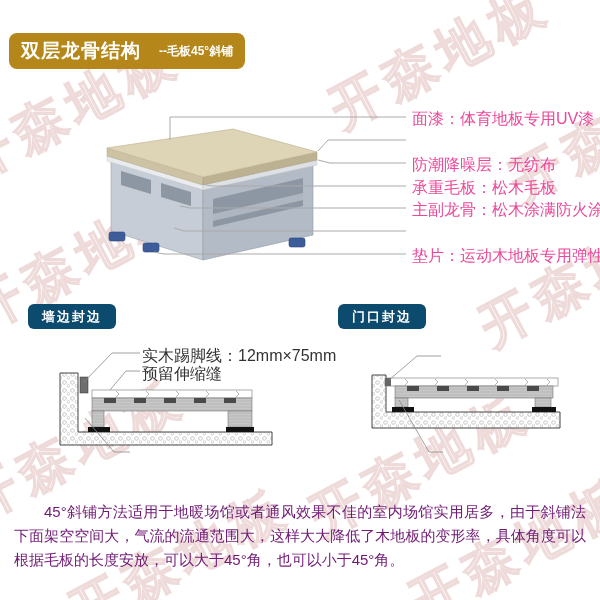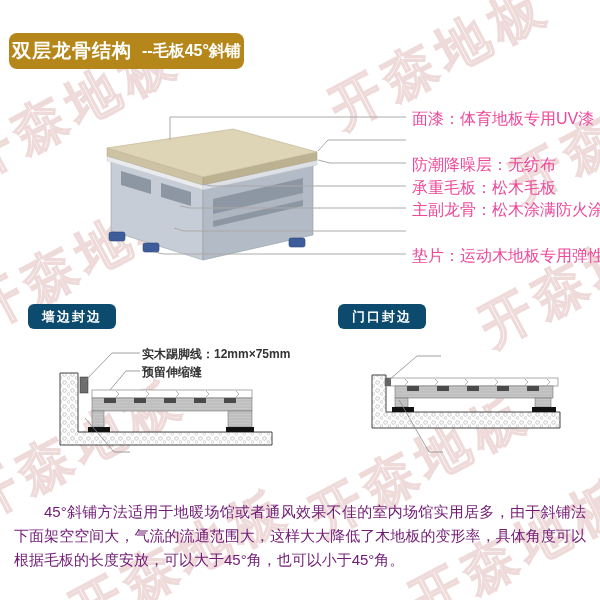--- a/index.html
+++ b/index.html
@@ -10,39 +10,39 @@
     position:absolute;z-index:0;white-space:nowrap;pointer-events:none;
     font-size:52px;font-weight:bold;letter-spacing:8px;
     transform:rotate(-28deg);
     color:rgba(255,255,255,0);
     -webkit-text-stroke:1.4px #efdada;
   }
 
   .title-badge{
     position:absolute;left:9px;top:33px;height:36px;z-index:2;
     background:#b5871a;border-radius:8px;color:#fff;
-    display:flex;align-items:center;padding:0 3px;white-space:nowrap;
+    display:flex;align-items:center;padding:0 12px;white-space:nowrap;
   }
   .title-badge .main{font-size:19px;font-weight:bold;letter-spacing:1px;}
-  .title-badge .sub{font-size:16px;font-weight:bold;margin-left:10px;}
+  .title-badge .sub{font-size:12px;font-weight:bold;margin-left:18px;}
 
   .callout-label{
     position:absolute;left:412px;z-index:2;font-size:16px;color:#ec4899;white-space:nowrap;
   }
 
   .section-badge{
     position:absolute;top:304px;width:88px;height:25px;z-index:2;
     background:#0c4a6e;border-radius:6px;color:#fff;font-size:13px;font-weight:bold;
     display:flex;align-items:center;justify-content:center;letter-spacing:2px;
   }
   #wall-badge{left:28px;}
   #door-badge{left:338px;}
 
   .diagram-label{
-    position:absolute;z-index:2;font-size:12px;color:#333;white-space:nowrap;font-weight:bold;
+    position:absolute;z-index:2;font-size:16px;color:#333;white-space:nowrap;
   }
 
   .svg-layer{position:absolute;z-index:1;pointer-events:none;}
 
   .description{
     position:absolute;left:14px;right:14px;top:500px;z-index:2;
     font-size:15px;line-height:24px;color:#701a75;text-indent:2em;text-align:justify;
   }
 </style>
 </head>

